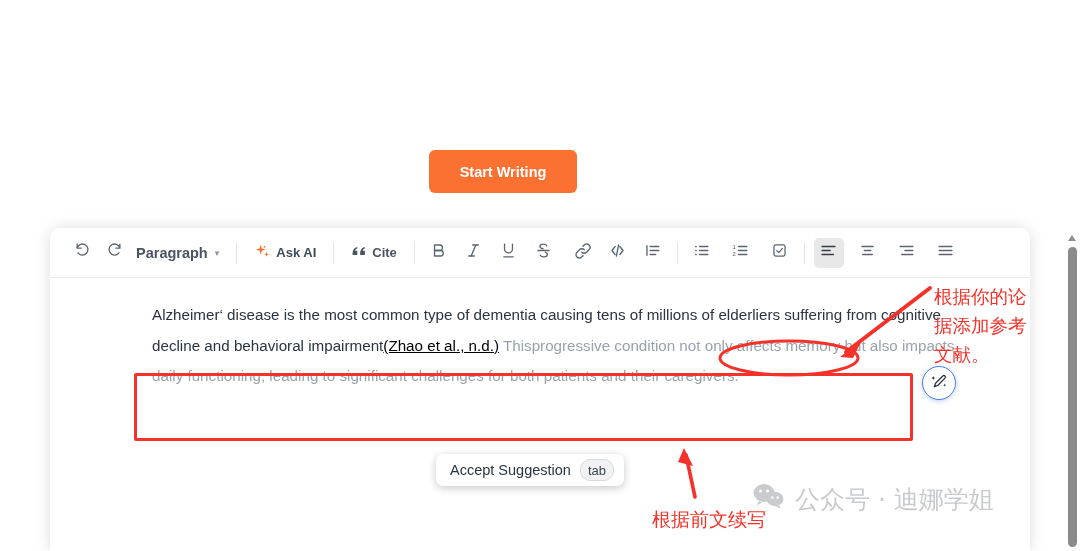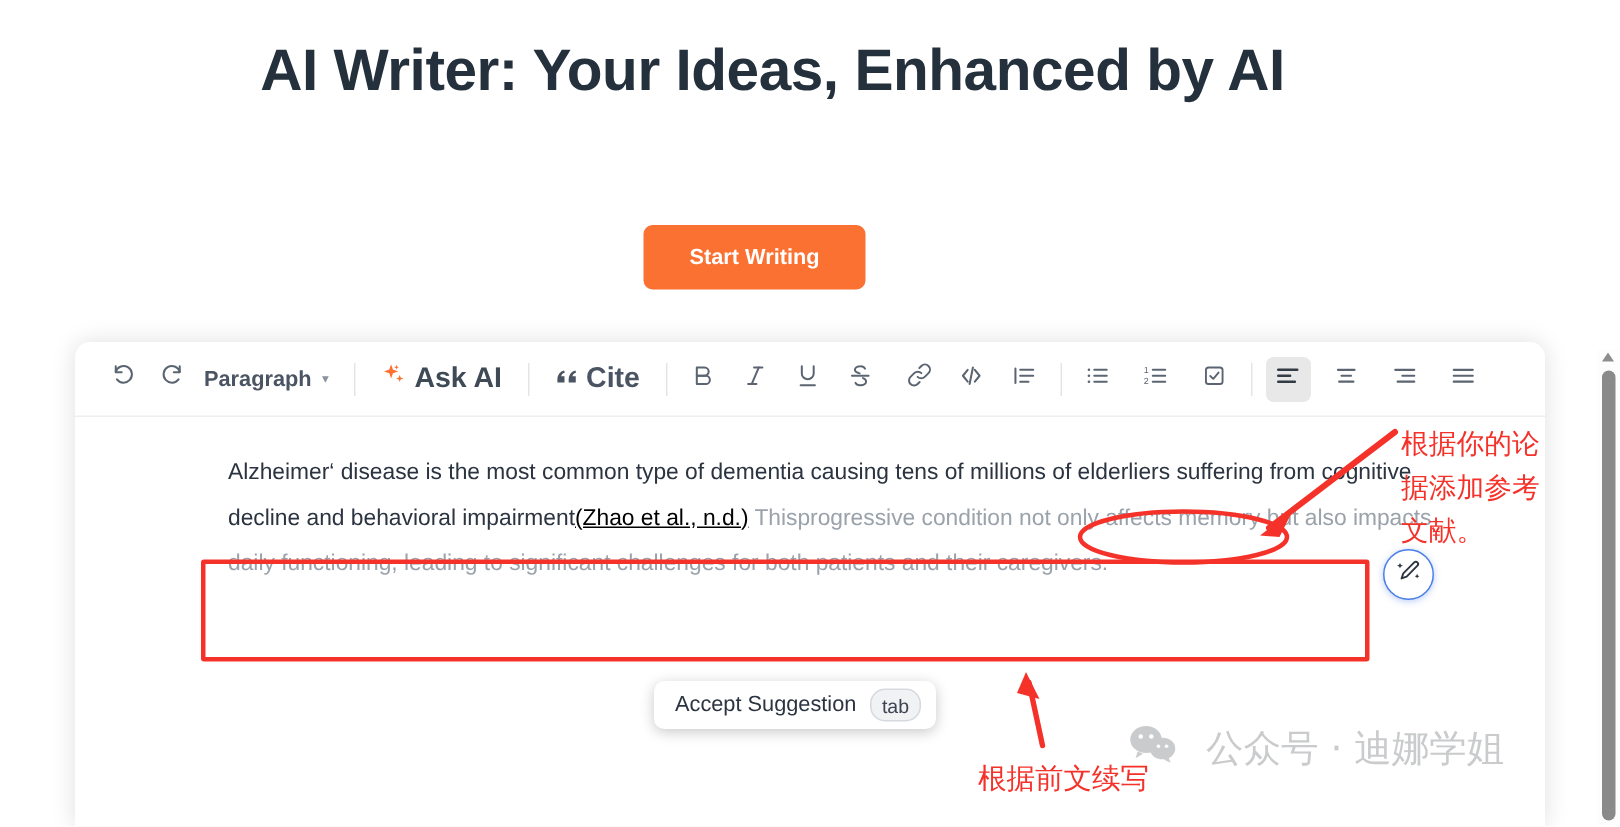--- a/index.html
+++ b/index.html
@@ -52,21 +52,21 @@
   .tb-btn {
     display: flex; align-items: center; justify-content: center;
     height: 30px; min-width: 30px; padding: 0 5px;
     border-radius: 5px; cursor: pointer;
     color: #5b6572; background: transparent; border: none;
   }
   .tb-btn.active { background: #e8e8e8; }
   .tb-text {
     display: flex; align-items: center; gap: 5px;
     height: 30px; padding: 0 8px; border-radius: 5px;
-    font-size: 19px; font-weight: bold; color: #4a5462;
+    font-size: 13px; font-weight: bold; color: #4a5462;
     cursor: pointer; white-space: nowrap;
   }
   .tb-text.para { font-size: 14.5px; }
   .tb-text.askai { color: #3f4a57; }
   .caret { font-size: 9px; color: #8a929c; margin-left: 2px; }
   .divider { width: 1px; height: 22px; background: #e3e6e9; margin: 0 9px; flex: none; }
   .sp4 { width: 5px; flex: none; }
   .sp8 { width: 9px; flex: none; }
 
   
@@ -119,21 +119,21 @@
     width: 34px; height: 34px; border-radius: 50%;
     background: #fff; border: 1.6px solid #4a7fe8;
     box-shadow: 0 1px 5px rgba(60,110,230,0.35);
     display: flex; align-items: center; justify-content: center;
     cursor: pointer;
   }
 
   
   .watermark {
     position: absolute; left: 752px; top: 482px;
-    display: flex; gap: 18px;
+    display: flex; align-items: center; gap: 9px;
     color: #c9cbcd; font-size: 25px;
     font-family: "DejaVu Sans", "Liberation Sans", sans-serif;
     white-space: nowrap;
   }
 
   
   .scrollbar {
     position: absolute; right: 0; top: 233px;
     width: 15px; height: 318px; background: #fdfdfd;
   }
@@ -147,21 +147,20 @@
   .sb-thumb {
     position: absolute; left: 3px; top: 14px;
     width: 9px; height: 300px; border-radius: 5px; background: #8a8a8a;
   }
 </style>
 </head>
 <body>
 
 <div id="root">
 
-  <h1 class="hero-title">AI Writer: Your Ideas, Enhanced by AI</h1>
   <button class="start-btn">Start Writing</button>
 
   <div class="editor-card">
 
     <div class="toolbar">
 
       <div class="tb-btn">
         <span>
           <svg width="19" height="19" viewBox="0 0 24 24" fill="none" stroke="#5b6572" stroke-width="1.7" stroke-linecap="round" stroke-linejoin="round">
             <path d="M4 8.5 A7 7 0 1 1 5 15"></path>

